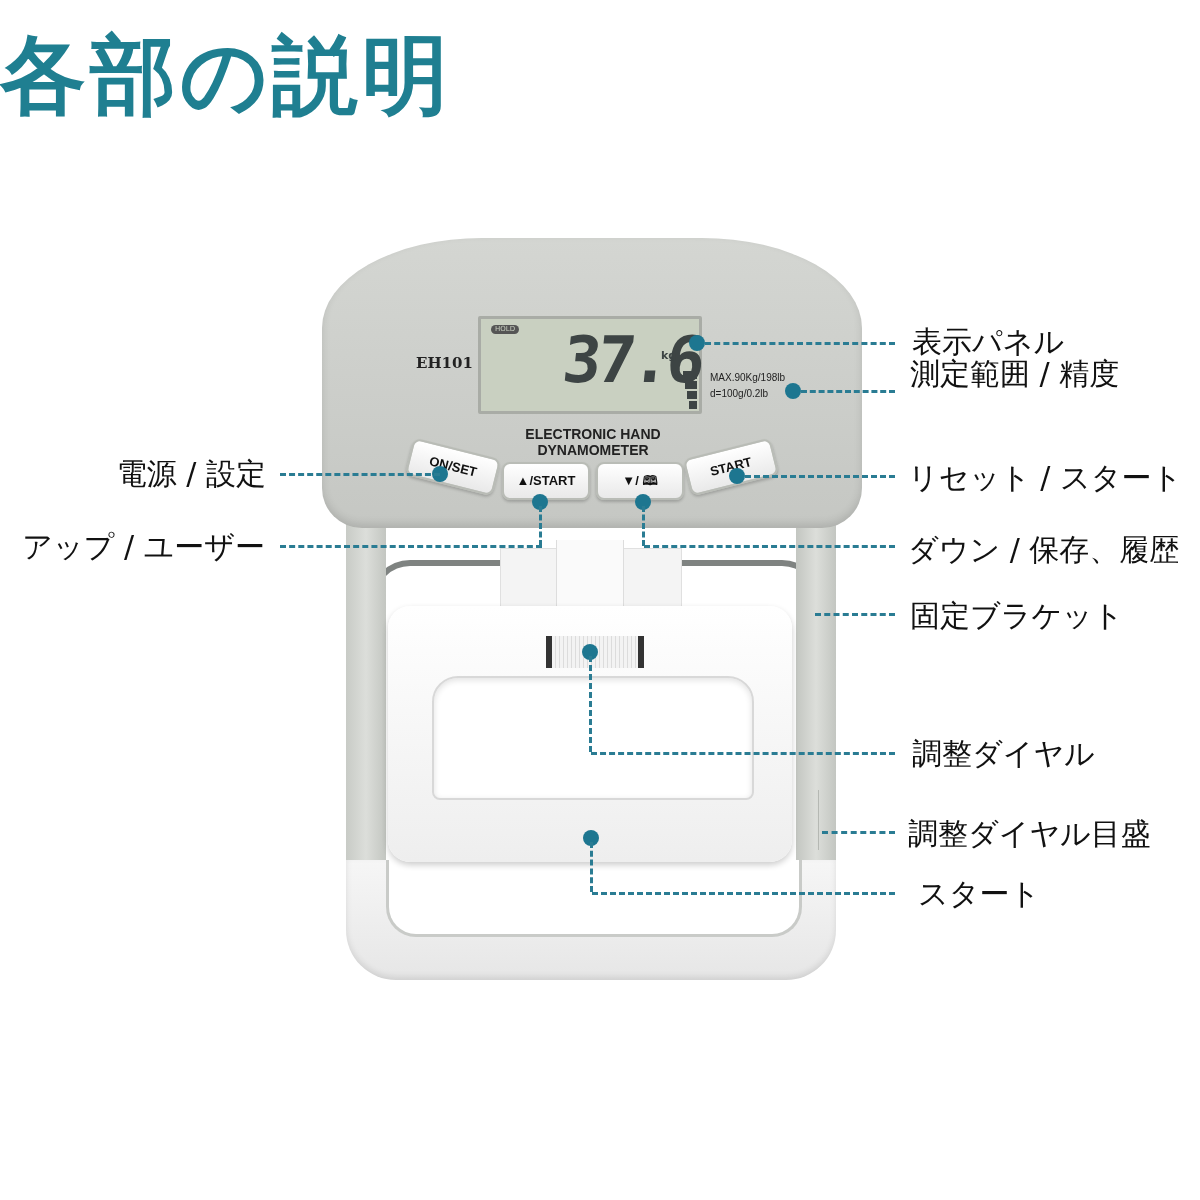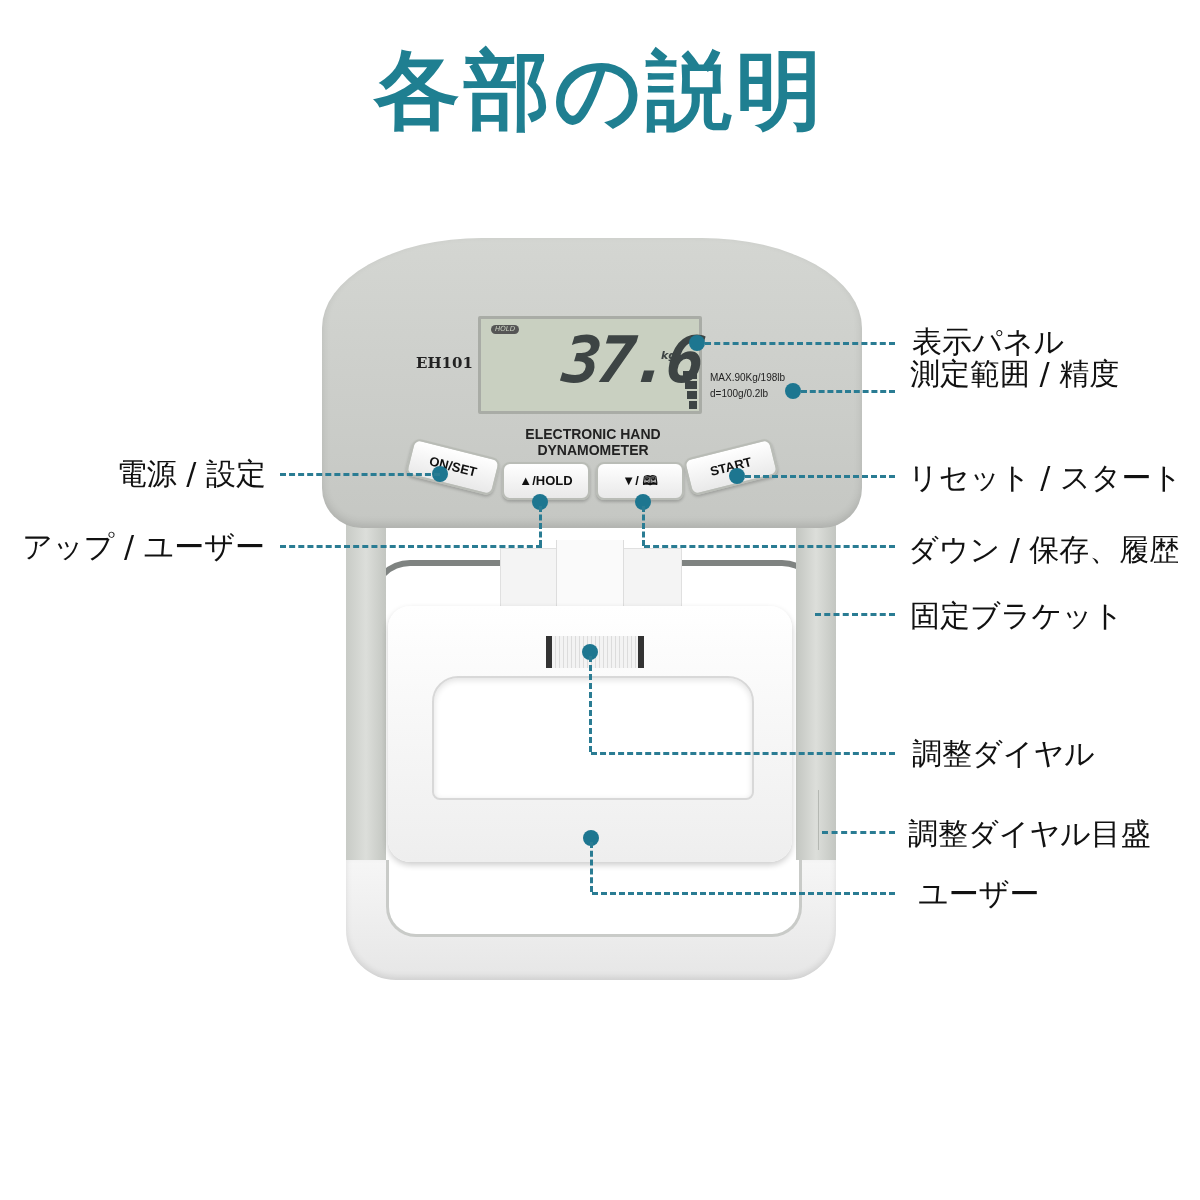--- a/index.html
+++ b/index.html
@@ -1,24 +1,24 @@
 <!DOCTYPE html>
 <html><head>
 <meta charset="utf-8">
 <style>
   html, body { margin:0; padding:0; background:#ffffff; }
   body { width:1200px; height:1200px; position:relative; overflow:hidden; font-family:"DejaVu Sans", sans-serif; }
-  .title { position:absolute; left:0; top:18px; width:1200px; text-align:center; font-size:86px; font-weight:bold; color:#1f7f91; letter-spacing:4px;margin-top:15px; }
+  .title { position:absolute; left:0; top:18px; width:1200px; text-align:left; font-size:86px; font-weight:bold; color:#1f7f91; letter-spacing:4px; }
   .lbl { position:absolute; font-size:30px; font-weight:normal; color:#111; white-space:nowrap; }
   .dash-h { position:absolute; height:0; border-top:3px dashed #2a7c93; }
   .dash-v { position:absolute; width:0; border-left:3px dashed #2a7c93; }
   .dot { position:absolute; width:16px; height:16px; border-radius:50%; background:#1d7690; margin:-8px 0 0 -8px; }
   
   .head { position:absolute; left:322px; top:238px; width:540px; height:290px; background:linear-gradient(#d4d6d2,#c5c7c3); border-radius:160px 160px 40px 40px / 90px 90px 40px 40px; box-shadow:inset 0 -4px 8px rgba(0,0,0,.12); }
-  .lcd { position:absolute; left:478px; top:316px; width:218px; height:92px; background:#c9d0c1; border:3px solid #a9aca6; border-radius:2px;font-style:italic; }
+  .lcd { position:absolute; left:478px; top:316px; width:218px; height:92px; background:#c9d0c1; border:3px solid #a9aca6; border-radius:2px; }
   .lcd-hold { position:absolute; left:10px; top:6px; width:28px; height:9px; background:#555; border-radius:5px; color:#c9d0c1; font-size:7px; line-height:9px; text-align:center; }
   .lcd-num { position:absolute; left:82px; top:4px; font-family:"DejaVu Sans Mono", monospace; font-size:64px; font-weight:bold; color:#3d4444; letter-spacing:-4px; transform:skewX(-6deg); }
   .lcd-unit { position:absolute; left:180px; top:30px; font-size:11px; font-weight:bold; color:#3d4444; }
   .lcd-bars { position:absolute; left:202px; top:52px; width:14px; }
   .lcd-bars span { display:block; height:8px; margin-bottom:2px; background:#3d4444; }
   .model { position:absolute; left:416px; top:354px; font-family:"DejaVu Serif", serif; font-weight:bold; font-size:15px; color:#222; }
   .spec { position:absolute; left:710px; top:370px; font-family:"Liberation Sans", sans-serif; font-size:10px; color:#222; line-height:16px; }
   .brand { position:absolute; left:478px; top:426px; width:230px; text-align:center; font-family:"Liberation Sans", sans-serif; font-weight:bold; font-size:14px; color:#222; }
   .btn { position:absolute; background:linear-gradient(#ffffff,#e9e9e9); border:2px solid #b9bcb6; border-radius:8px; font-family:"Liberation Sans", sans-serif; font-weight:bold; font-size:13px; color:#111; text-align:center; box-shadow:0 2px 3px rgba(0,0,0,.2); }
   .arm-l { position:absolute; left:346px; top:520px; width:40px; height:380px; background:linear-gradient(90deg,#c8cbc6,#dcdeda,#c3c6c1); }
@@ -64,21 +64,21 @@
         <span style="width:8px;margin-left:6px"></span>
       </div>
   </div>
   <div class="spec">
     <div>MAX.90Kg/198lb</div>
     <div>d=100g/0.2lb</div>
   </div>
   <div class="brand">ELECTRONIC HAND DYNAMOMETER</div>
 
   <div class="btn" style="left:408px;top:448px;width:86px;height:34px;line-height:34px;transform:rotate(14deg);">ON/SET</div>
-  <div class="btn" style="left:502px;top:462px;width:84px;height:34px;line-height:34px;">▲/HOLD</div>
+  <div class="btn" style="left:502px;top:462px;width:84px;height:34px;line-height:34px;">▲/START</div>
   <div class="btn" style="left:596px;top:462px;width:84px;height:34px;line-height:34px;">
     <span>▼/</span>
     <span style="font-size:13px;">🕮</span>
   </div>
   <div class="btn" style="left:686px;top:448px;width:86px;height:34px;line-height:34px;transform:rotate(-14deg);">START</div>
 </div>
 
 <div>
 
   <div class="dot" style="left:697px;top:343px;"></div>
@@ -117,13 +117,13 @@
 <div class="lbl" style="right:934px;top:454px;">電源 / 設定</div>
 <div class="lbl" style="right:935px;top:527px;">アップ / ユーザー</div>
 
 <div class="lbl" style="left:912px;top:322px;">表示パネル</div>
 <div class="lbl" style="left:910px;top:354px;">測定範囲 / 精度</div>
 <div class="lbl" style="left:908px;top:458px;">リセット / スタート</div>
 <div class="lbl" style="left:908px;top:530px;">ダウン / 保存、履歴</div>
 <div class="lbl" style="left:910px;top:596px;text-align:right;">固定ブラケット</div>
 <div class="lbl" style="left:912px;top:734px;">調整ダイヤル</div>
 <div class="lbl" style="left:908px;top:814px;">調整ダイヤル目盛</div>
-<div class="lbl" style="left:918px;top:874px;">ユーザー</div>
+<div class="lbl" style="left:918px;top:874px;">スタート</div>
 
 </body></html>

